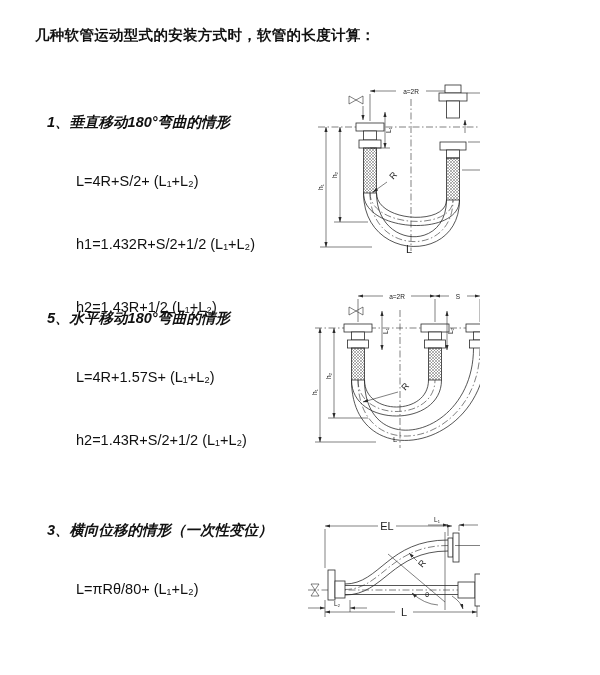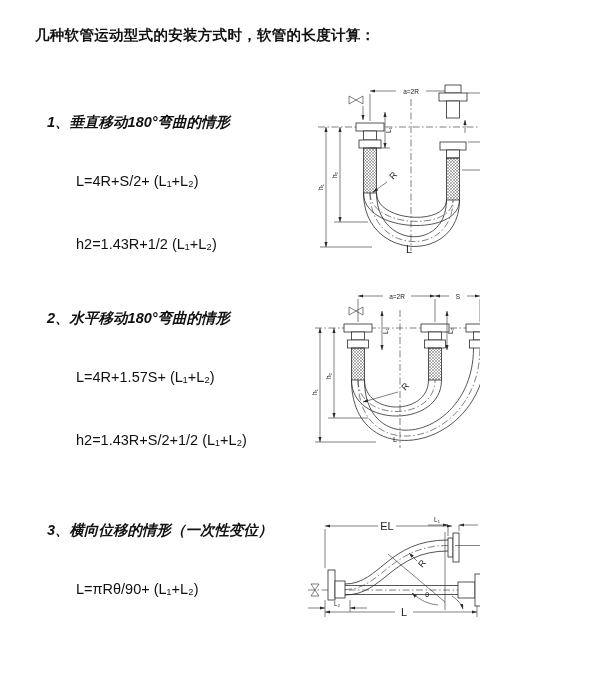--- a/index.html
+++ b/index.html
@@ -26,32 +26,33 @@
 </head>
 <body>
 
 <div class="page">
 
   <div class="title">几种软管运动型式的安装方式时，软管的长度计算：</div>
 
   <div class="section" id="s1">
     <div class="heading">1、垂直移动180°弯曲的情形</div>
     <div class="formula">L=4R+S/2+ (L₁+L₂)</div>
+    <div class="formula">h1=1.432R+S/2+1/2 (L₁+L₂)</div>
     <div class="formula">h2=1.43R+1/2 (L₁+L₂)</div>
   </div>
 
   <div class="section" id="s2">
-    <div class="heading">2、水平移动180°弯曲的情形</div>
+    <div class="heading">5、水平移动180°弯曲的情形</div>
     <div class="formula">L=4R+1.57S+ (L₁+L₂)</div>
     <div class="formula">h2=1.43R+S/2+1/2 (L₁+L₂)</div>
   </div>
 
   <div class="section" id="s3">
     <div class="heading">3、横向位移的情形（一次性变位）</div>
-    <div class="formula">L=πRθ/90+ (L₁+L₂)</div>
+    <div class="formula">L=πRθ/80+ (L₁+L₂)</div>
   </div>
 
   <svg id="d1" width="290" height="180" viewBox="0 0 290 180">
     <defs>
       <marker id="ar1" viewBox="0 0 10 6" refX="9.5" refY="3" markerWidth="9" markerHeight="5.4" orient="auto-start-reverse">
           <path d="M0,0L10,3L0,6z" fill="#2b2b2b"></path>
         </marker>
       <pattern id="ht1" patternUnits="userSpaceOnUse" width="3" height="3">
         <path d="M0,3 L3,0 M0,0 L3,3" stroke="#555" stroke-width=".45"></path>
       </pattern>

